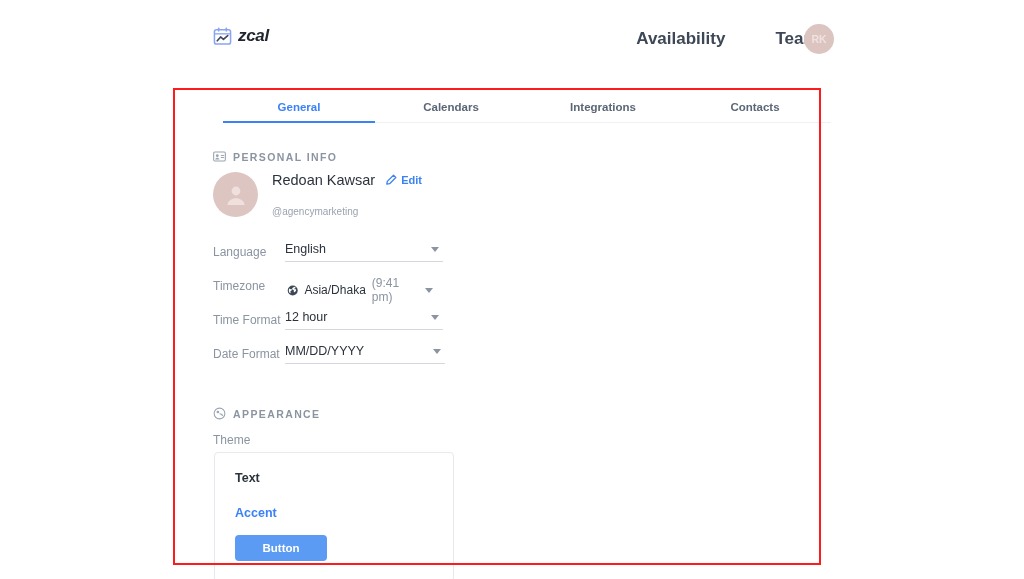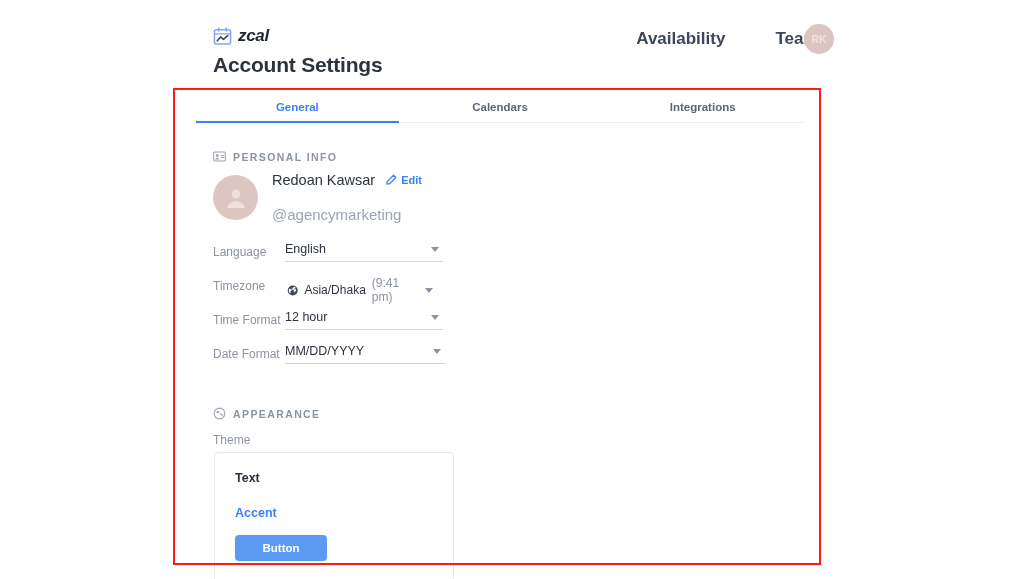--- a/index.html
+++ b/index.html
@@ -48,21 +48,21 @@
   
   .annotation-box {
     position: absolute; left: 173px; top: 88px;
     width: 648px; height: 477px;
     border: 2px solid #fc1c1c;
     pointer-events: none; z-index: 30;
   }
 
   
   .tabs {
-    position: absolute; left: 196px; top: 95px;
+    position: absolute; left: 223px; top: 95px;
     width: 608px; display: flex; border-bottom: 1px solid #eef0f3;
   }
   .tab {
     flex: 1; text-align: center; padding: 6px 0 9px;
     font-size: 11.5px; font-weight: bold; color: #5b6676;
     cursor: pointer; position: relative;
   }
   .tab.active { color: #3b82f6; }
   .tab.active::after {
     content: ""; position: absolute; left: 0; right: 0; bottom: -1px;
@@ -89,21 +89,21 @@
     background: #ddc5c1; display: flex; align-items: center; justify-content: center;
   }
   .profile-text { display: flex; flex-direction: column; gap: 18px; }
   .profile-name-row { display: flex; align-items: center; gap: 10px; }
   .profile-name { font-size: 14.5px; color: #2c333d; }
   .edit-link {
     display: flex; align-items: center; gap: 4px;
     font-size: 11px; font-weight: bold; color: #3b82f6; cursor: pointer;
   }
   .pencil-icon { width: 12px; height: 12px; display: block; }
-  .profile-handle { font-size: 15px; color: #9aa3b0; }
+  .profile-handle { font-size: 10px; color: #9aa3b0; }
 
   
   .form { position: absolute; left: 213px; top: 242px; width: 300px; }
   .form-row { display: flex; align-items: flex-start; height: 34px; }
   .form-label {
     width: 64px; text-align: left; font-size: 12px; color: #8b94a1;
     padding-top: 3px; white-space: nowrap;
   }
   .field {
     margin-left: 10px; flex: 1; display: flex; align-items: center;
@@ -163,26 +163,26 @@
     </div>
 
     <div class="nav">
       <span class="nav-item">Availability</span>
       <span class="nav-item">Teams</span>
     </div>
 
     <div class="avatar-btn">RK</div>
   </div>
 
-  <div class="page-title">Account Settings</div>
 
   <div class="tabs">
     <div class="tab active">General</div>
     <div class="tab">Calendars</div>
     <div class="tab">Integrations</div>
+    <div class="tab">Contacts</div>
   </div>
 
   <div class="section-head" id="personal-info-head">
     <svg class="sec-icon" viewBox="0 0 16 16">
       <rect x="0.8" y="2.5" width="14.4" height="11" rx="1.4" fill="none" stroke="#9aa3b0" stroke-width="1.3"></rect>
       <circle cx="5.3" cy="7" r="1.7" fill="#9aa3b0"></circle>
       <path d="M2.6 11.6c0.5-1.5 1.6-2.2 2.7-2.2s2.2 0.7 2.7 2.2z" fill="#9aa3b0"></path>
       <rect x="9.6" y="6.1" width="4.2" height="1.2" fill="#9aa3b0"></rect>
       <rect x="9.6" y="8.6" width="4.2" height="1.2" fill="#9aa3b0"></rect>
     </svg>

